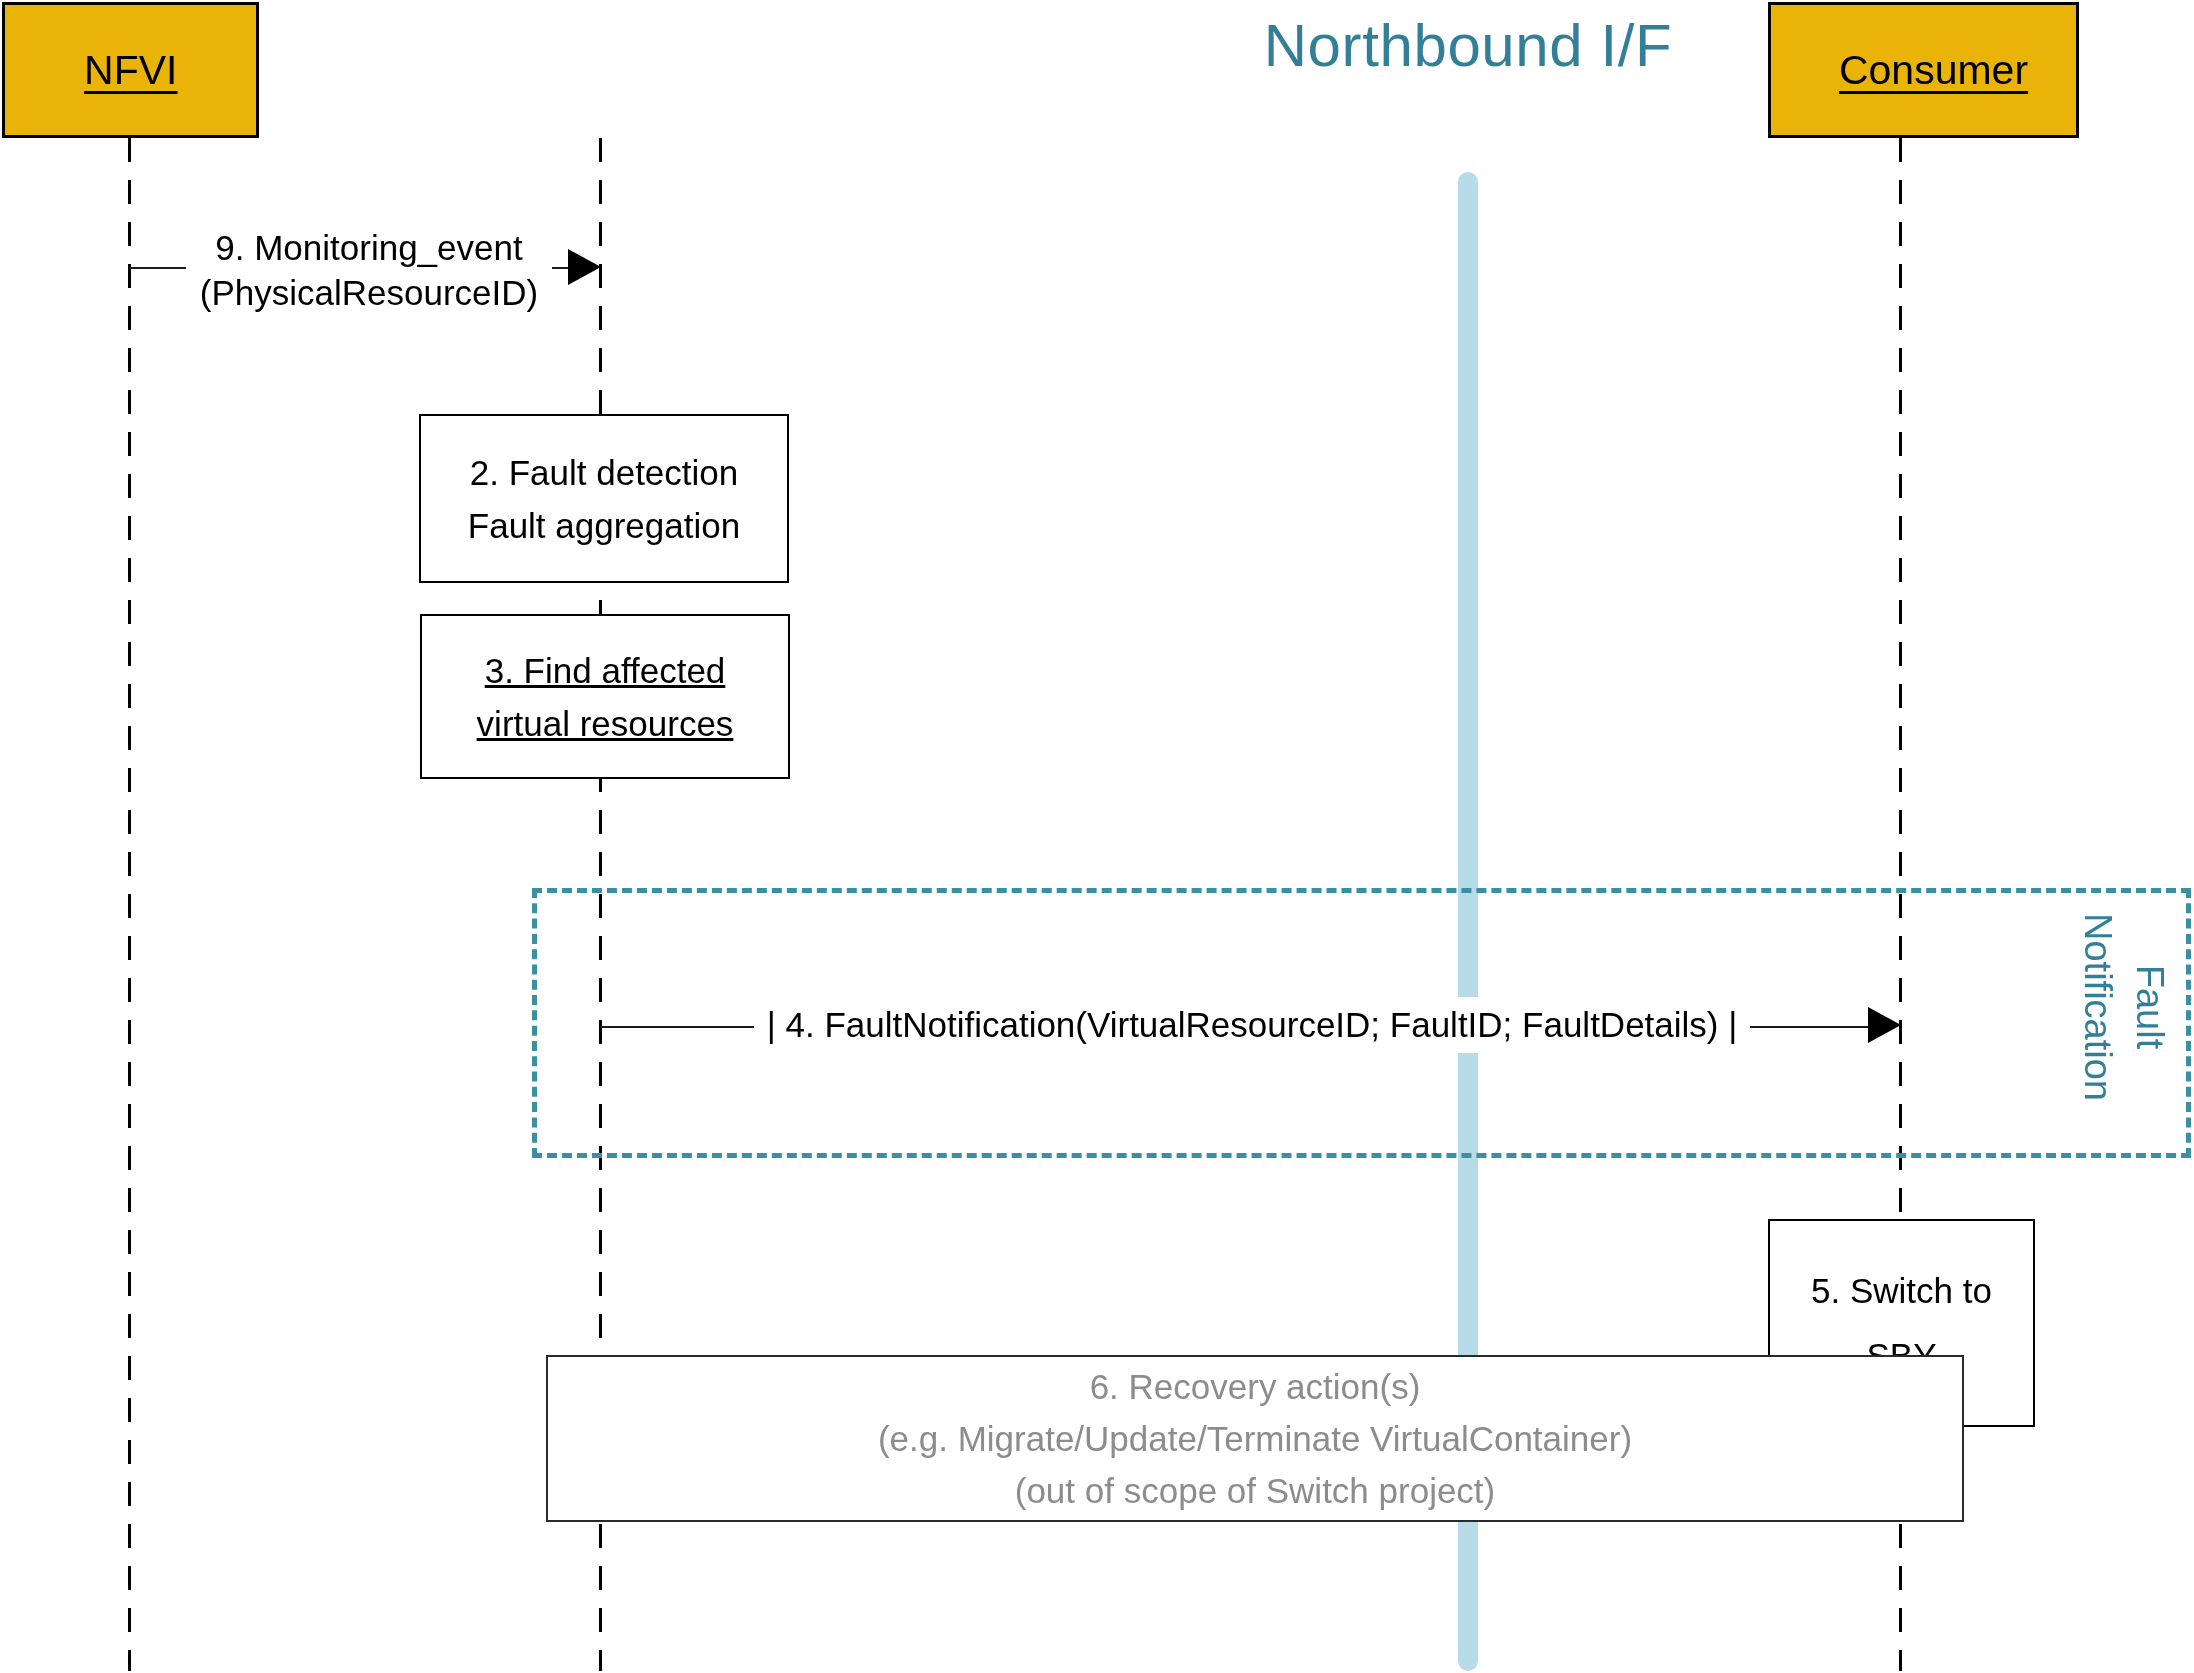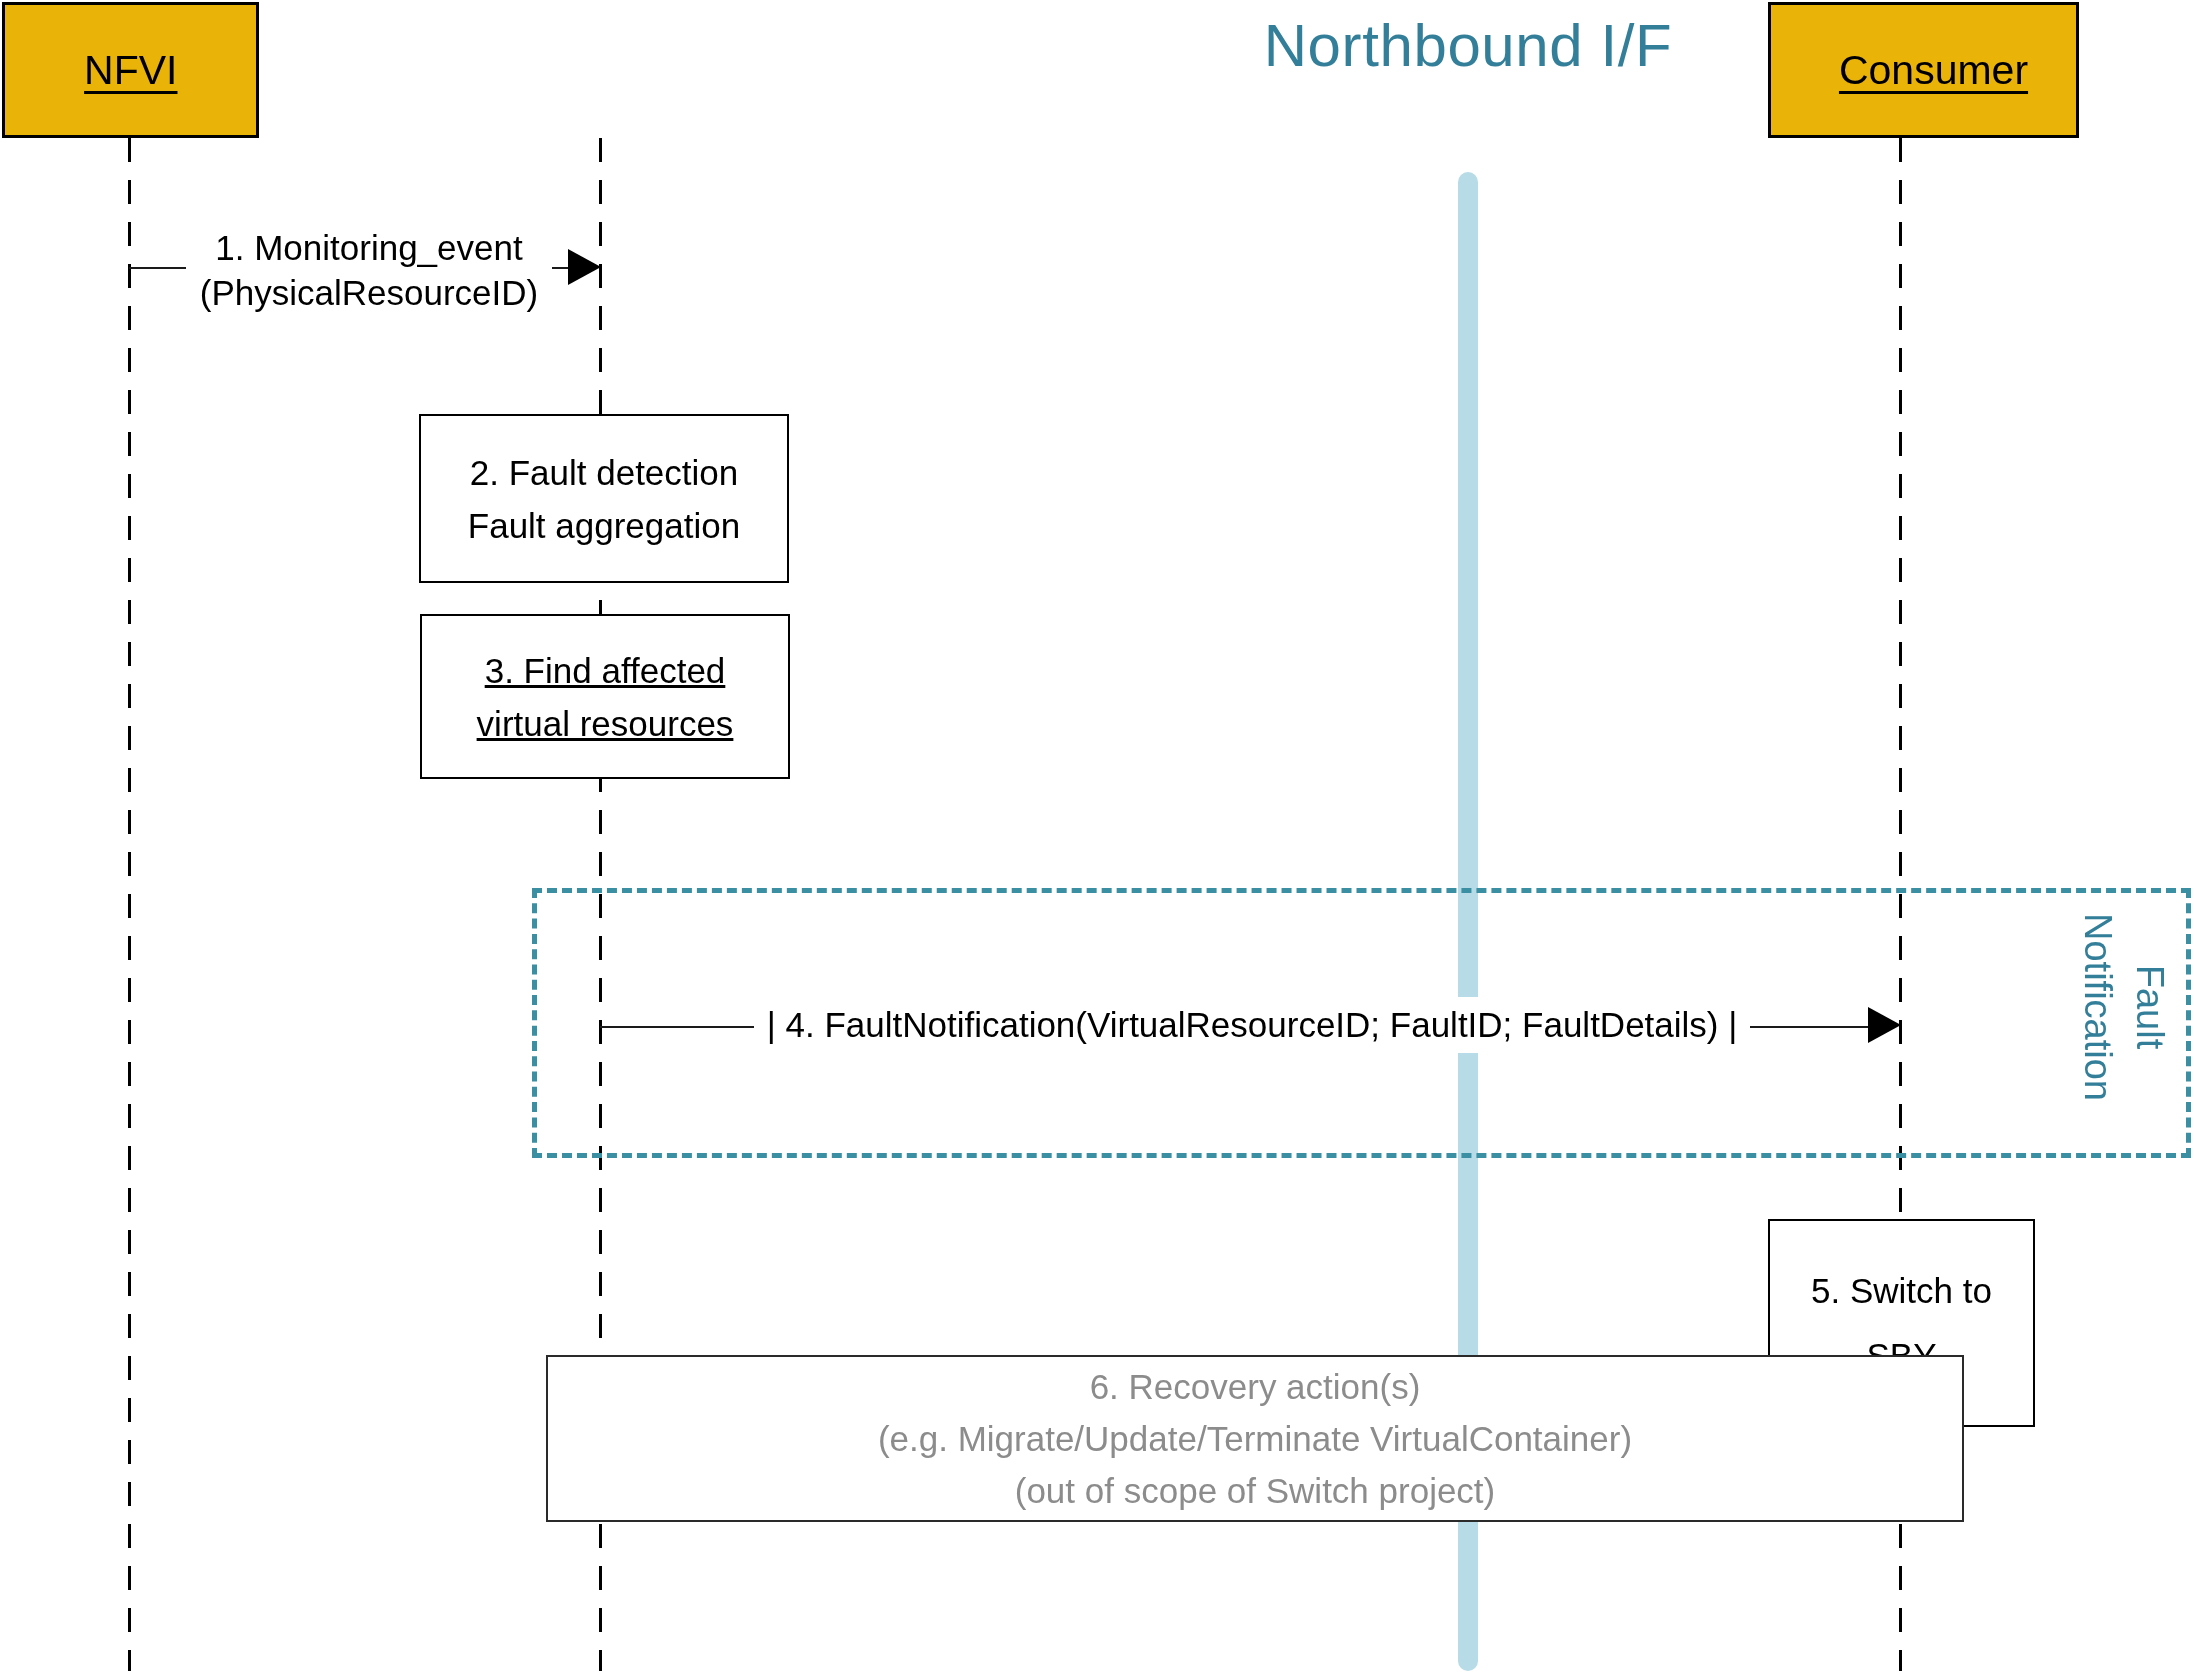--- a/index.html
+++ b/index.html
@@ -185,21 +185,21 @@
     <span class="actor-label">NFVI</span>
   </div>
   <div class="northbound-title">Northbound I/F</div>
   <div class="actor-box" id="actor-consumer">
     <span class="actor-label">Consumer</span>
   </div>
 
   <div class="msg-line" id="msg1-line"></div>
   <div class="arrowhead" id="msg1-arrowhead"></div>
   <div class="msg-label" id="msg1-label">
-    <div>1. Monitoring_event</div>
+    <div>9. Monitoring_event</div>
     <div>(PhysicalResourceID)</div>
   </div>
 
   <div class="step-box" id="step2-box">
     <div>2. Fault detection</div>
     <div>Fault aggregation</div>
   </div>
 
   <div class="step-box" id="step3-box">
     <div>3. Find affected</div>

